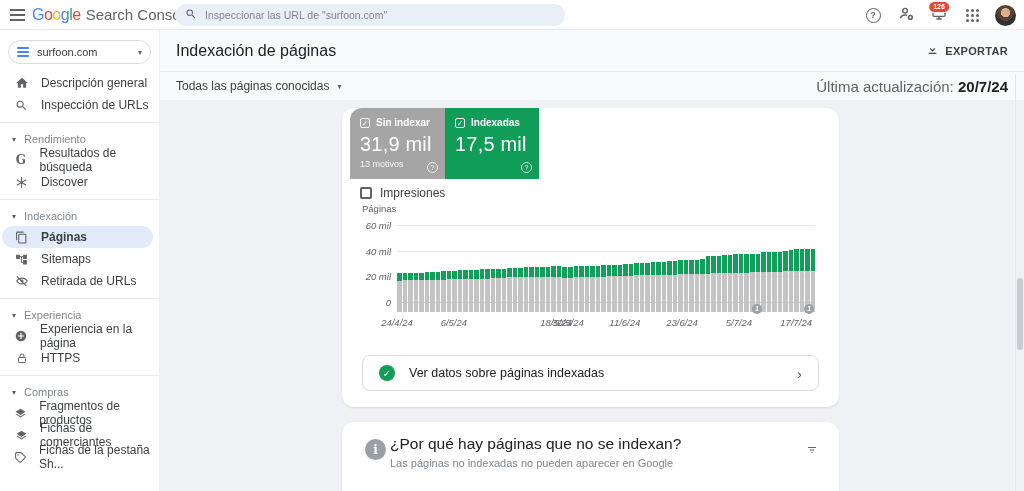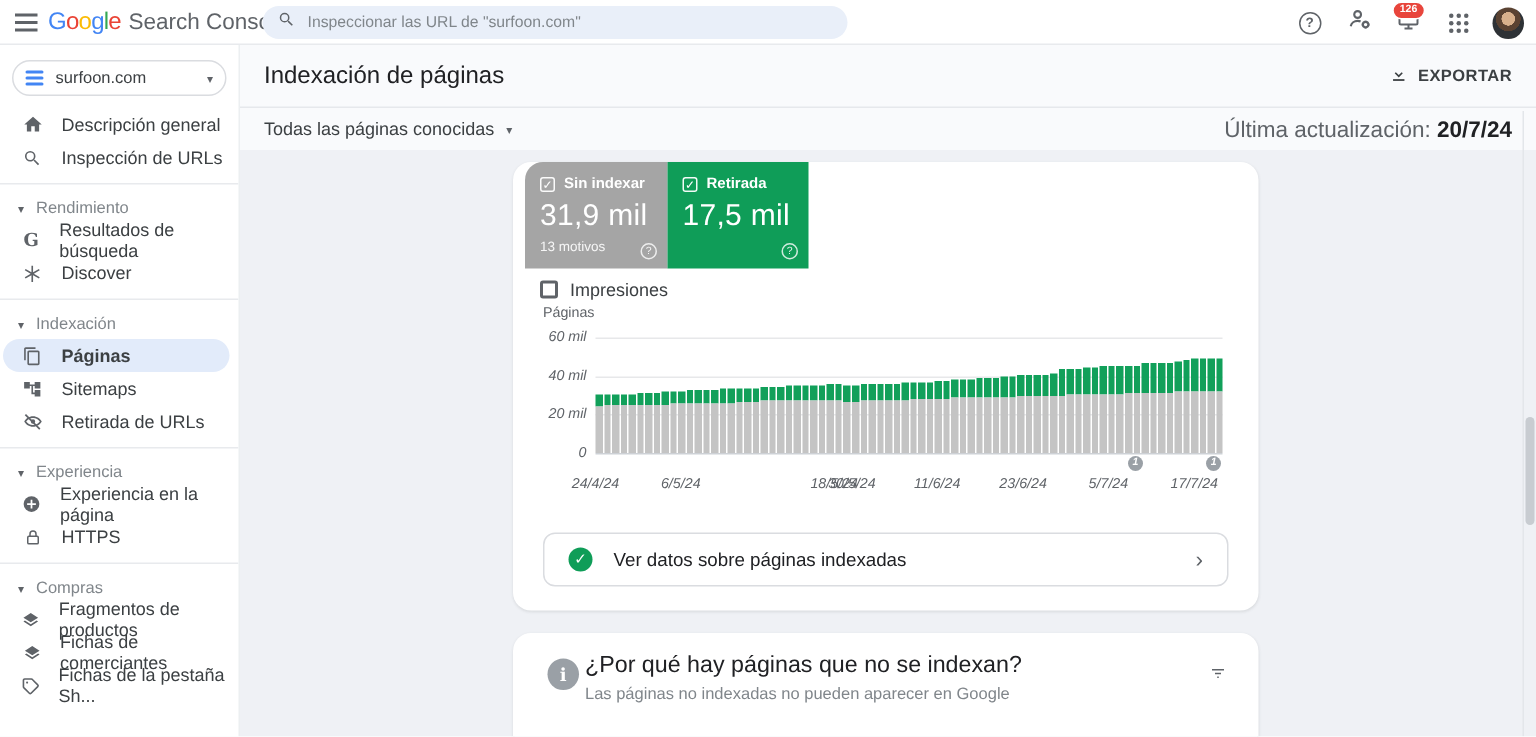--- a/index.html
+++ b/index.html
@@ -78,21 +78,21 @@
   .stat-value { font-size:20px; margin-top:5px; letter-spacing:.2px; }
   .stat-sub { font-size:9px; margin-top:3px; color:rgba(255,255,255,.9); }
   .stat-help { position:absolute; right:7px; bottom:6px; width:11px; height:11px; border:1px solid rgba(255,255,255,.8);
     border-radius:50%; font-size:7px; display:flex; align-items:center; justify-content:center; color:rgba(255,255,255,.9); }
 
   .imp-row { position:absolute; left:18px; top:78px; display:flex; align-items:center; gap:8px; cursor:pointer; }
   .imp-cb { width:12px; height:12px; border:2px solid #5f6368; border-radius:2px; background:#fff; }
   .imp-label { font-size:12px; color:#3c4043; }
 
   .chart-ylabel { position:absolute; left:20px; top:95px; font-size:9.5px; color:#5f6368; }
-  .plot-wrap { position:absolute; left:55px; top:117px; width:418px; height:77px;font-style:italic; }
+  .plot-wrap { position:absolute; left:55px; top:117px; width:418px; height:87px;font-style:italic; }
   .gridline { position:absolute; left:0; right:0; height:1px; background:#e7e8ea; }
   .gridline.zero { background:#cdd1d6; }
   .ytick { position:absolute; left:-50px; width:44px; text-align:right; font-size:9.5px; color:#5f6368; transform:translateY(-50%); }
   .bars { position:absolute; inset:0; display:flex; align-items:flex-end; gap:1px; }
   .bar { flex:1; display:flex; flex-direction:column; justify-content:flex-end; }
   .xlabels { position:absolute; left:0; right:0; top:92px; height:12px; }
   .xlabel { position:absolute; transform:translateX(-50%); font-size:9.5px; color:#5f6368; white-space:nowrap; }
   .annos { position:absolute; left:0; right:0; top:79px; }
   .anno { position:absolute; width:10px; height:10px; margin-left:-5px; border-radius:50%; background:#9aa0a6;
     color:#fff; font-size:7px; line-height:10px; text-align:center; font-weight:bold; }
@@ -342,21 +342,21 @@
           <span class="stat-cb">✓</span>
           <span class="stat-label">Sin indexar</span>
         </div>
         <div class="stat-value">31,9 mil</div>
         <div class="stat-sub">13 motivos</div>
         <span class="stat-help">?</span>
       </div>
       <div class="stat stat-green">
         <div class="stat-head">
           <span class="stat-cb">✓</span>
-          <span class="stat-label">Retirada</span>
+          <span class="stat-label">Indexadas</span>
         </div>
         <div class="stat-value">17,5 mil</div>
         <span class="stat-help">?</span>
       </div>
 
       <div class="imp-row">
         <span class="imp-cb"></span>
         <span class="imp-label">Impresiones</span>
       </div>
 

